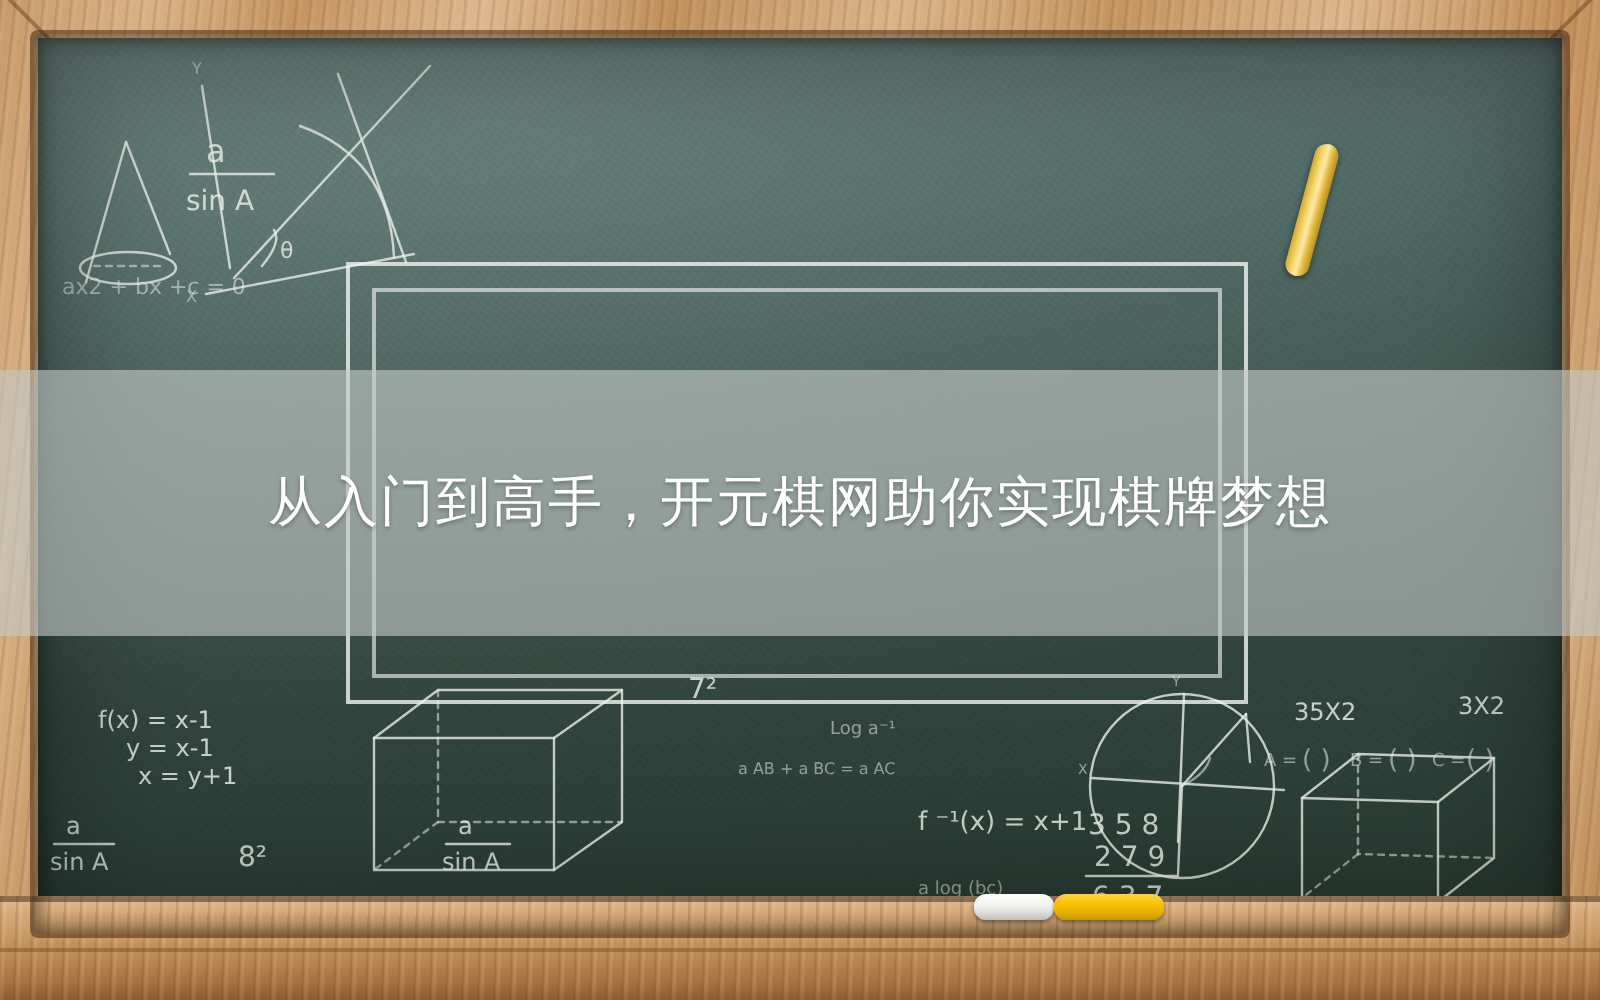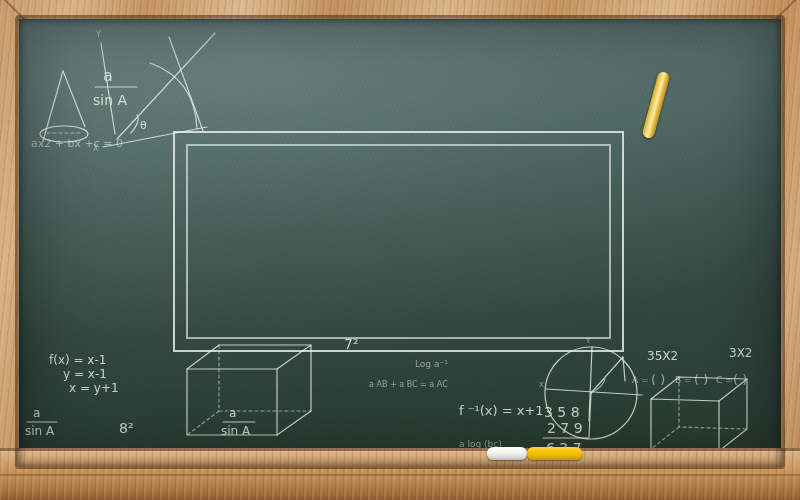--- a/index.html
+++ b/index.html
@@ -246,14 +246,17 @@
     <div class="ledge-grain"></div>
     <div class="ledge-lip"></div>
     <div class="ledge-line"></div>
   </div>
 
   <div class="chalk-stick-tray stick-white"></div>
   <div class="chalk-stick-tray stick-yellow"></div>
 
   <div class="frame-inner-shadow"></div>
 
+  <div class="caption-band">
+    <div class="caption-text">从入门到高手，开元棋网助你实现棋牌梦想</div>
+  </div>
 
 </div>
 
 </body></html>

